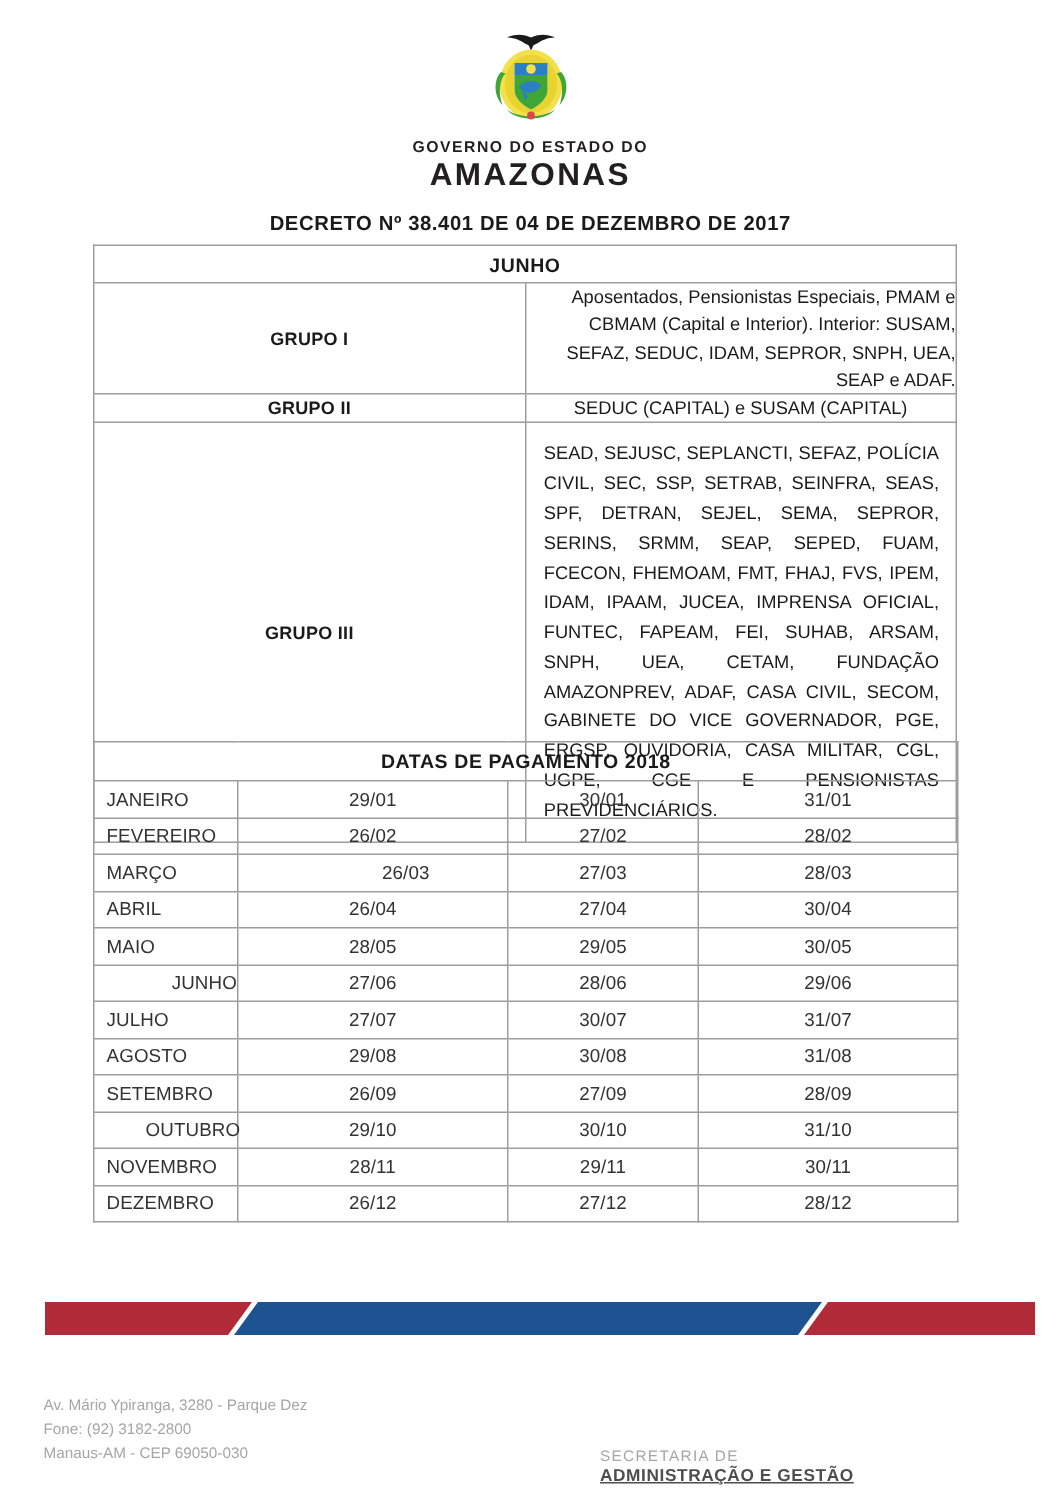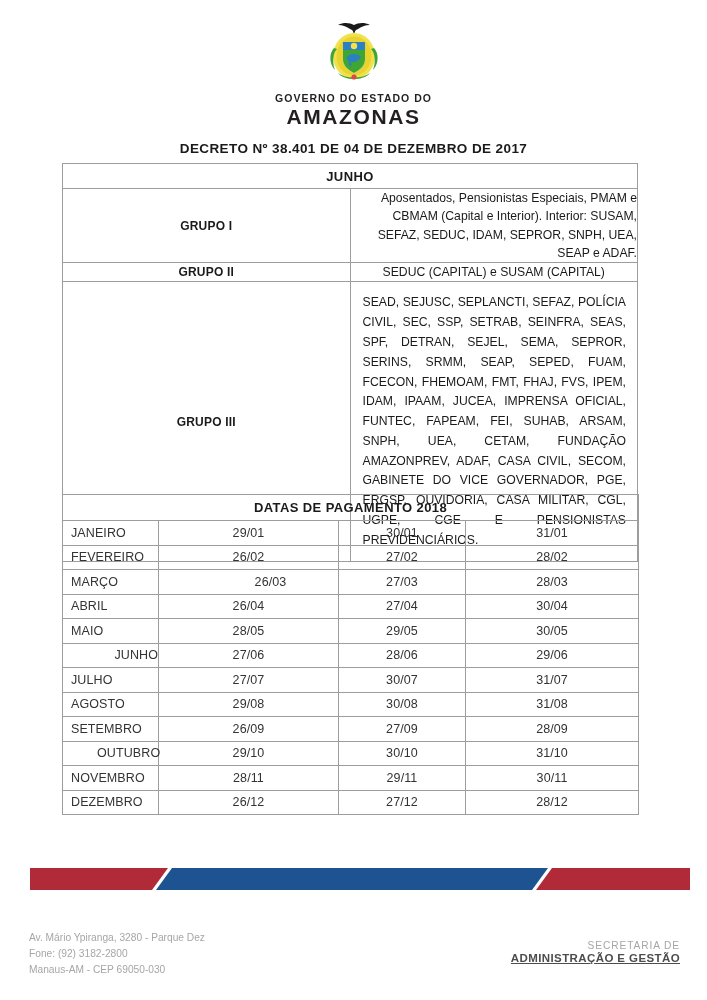--- a/index.html
+++ b/index.html
@@ -155,23 +155,23 @@
     position: absolute;
     left: 29px;
     top: 930px;
     font-size: 10.2px;
     line-height: 1.55;
     color: #a6a6a6;
   }
   .footer-sec {
     position: absolute;
     left: 400px;
-    top: 940px;
+    top: 966px;
     width: 280px;
-    text-align: right;
+    text-align: left;
     color: #a6a6a6;
   }
   .footer-sec .sec-small {
     font-size: 10.2px;
     letter-spacing: 0.9px;
     display: block;
   }
   .footer-sec .sec-big {
     font-size: 11.5px;
     font-weight: bold;

